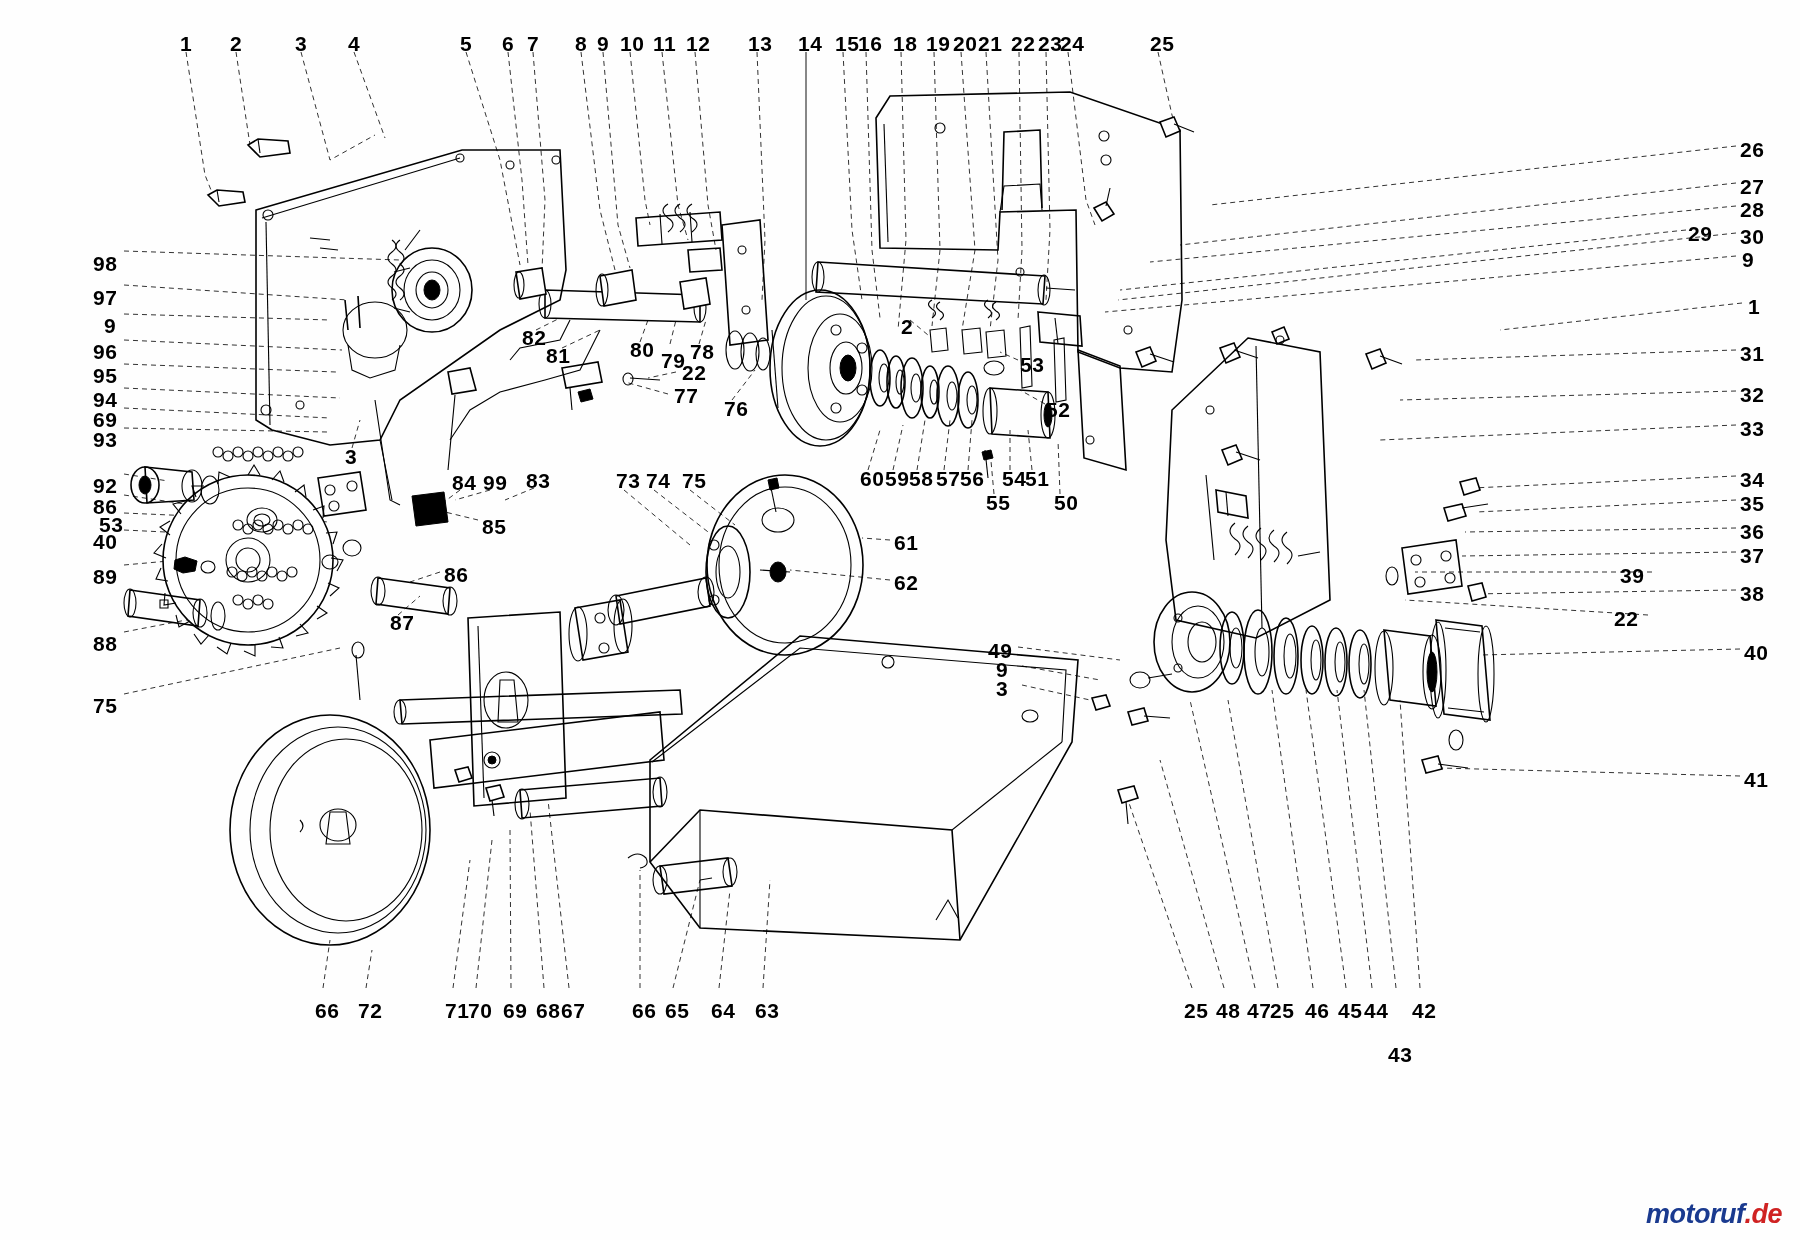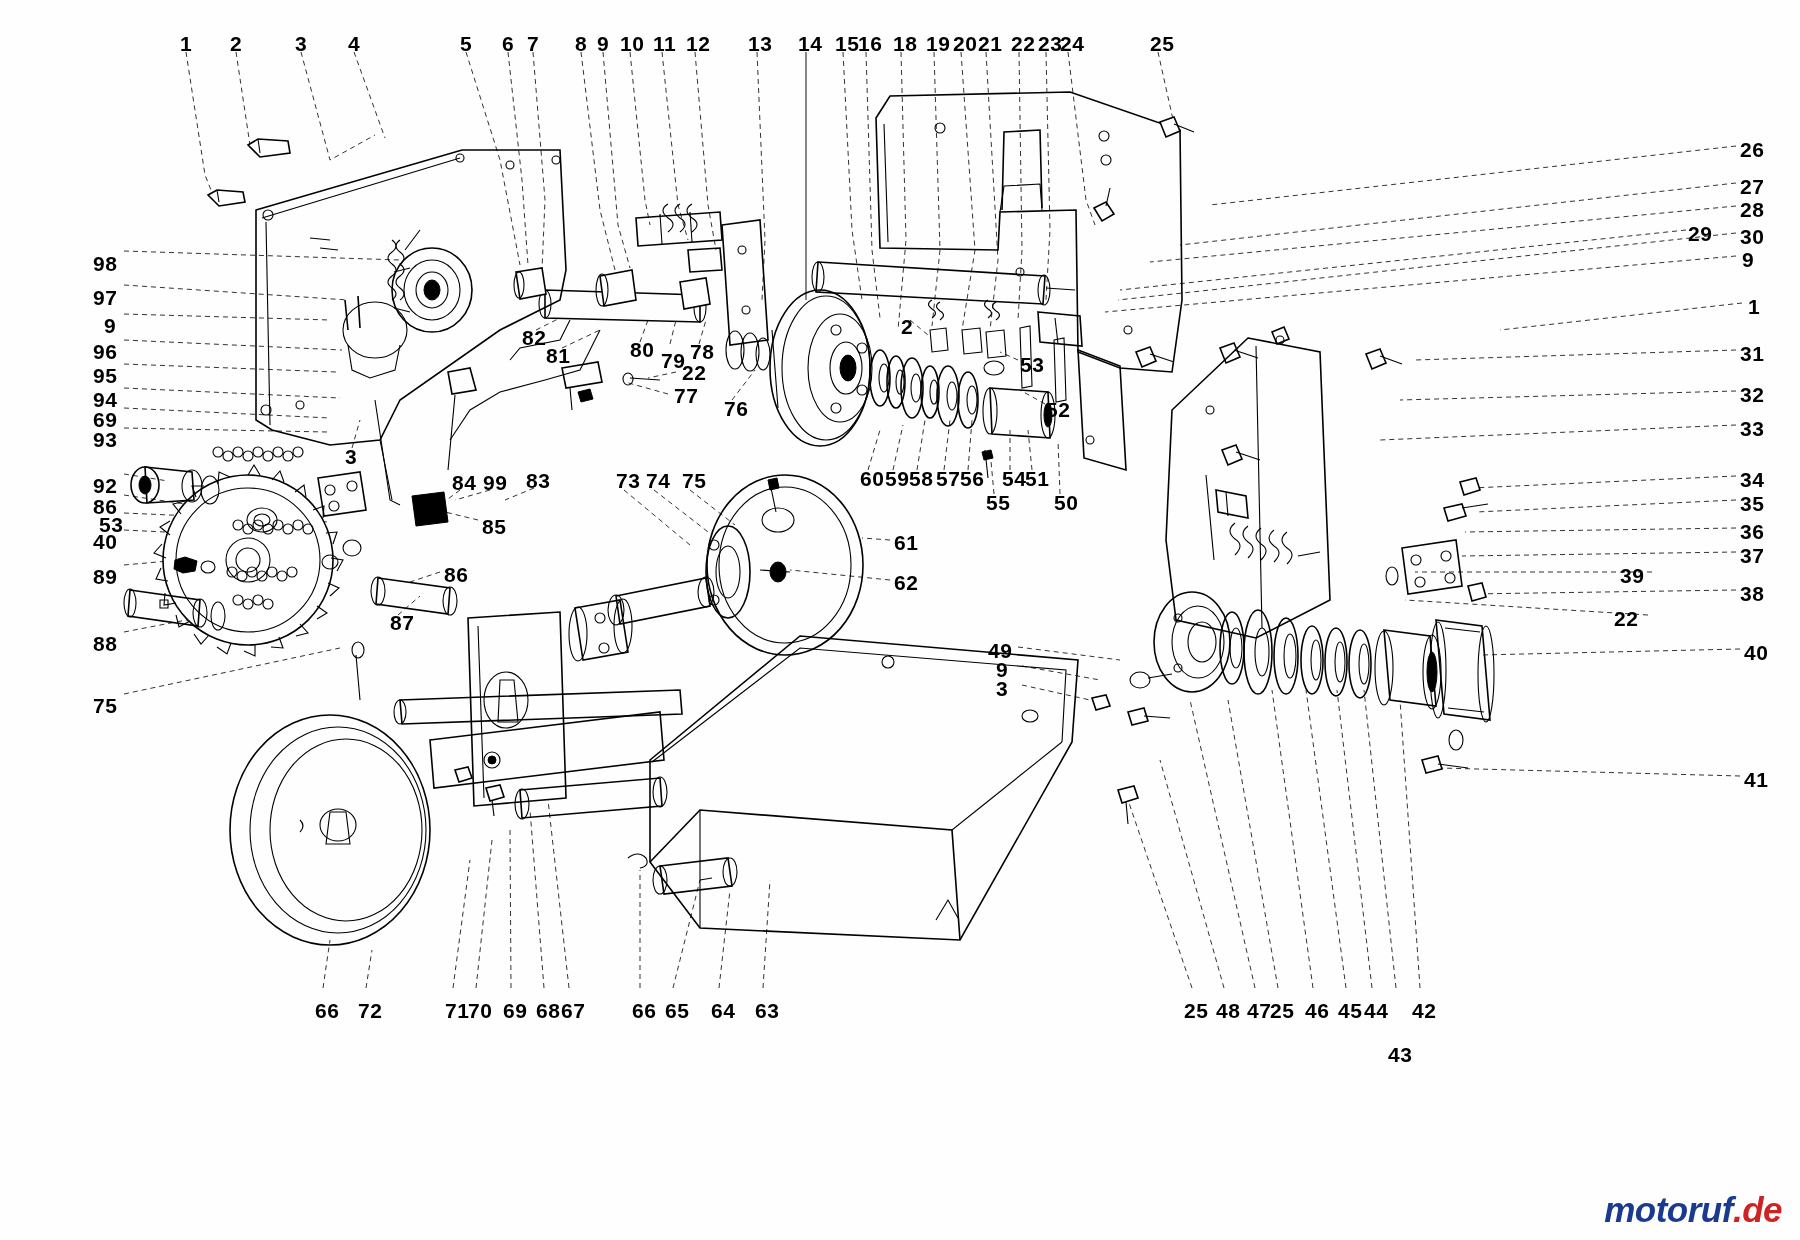--- a/index.html
+++ b/index.html
@@ -31,21 +31,21 @@
     color: #000;
     line-height: 1;
     white-space: nowrap;
     letter-spacing: 0.5px;
   }
   .watermark {
     position: absolute;
     right: 18px;
     bottom: 10px;
     font-family: "Liberation Sans", sans-serif;
-    font-size: 35px;
+    font-size: 27px;
     font-weight: bold;
     font-style: italic;
     color: #1a3a8f;
     letter-spacing: -0.5px;
     margin-left: 12px;
   }
   .watermark .tld {
     color: #cf2222;
     font-weight: bold;
     font-style: italic;

